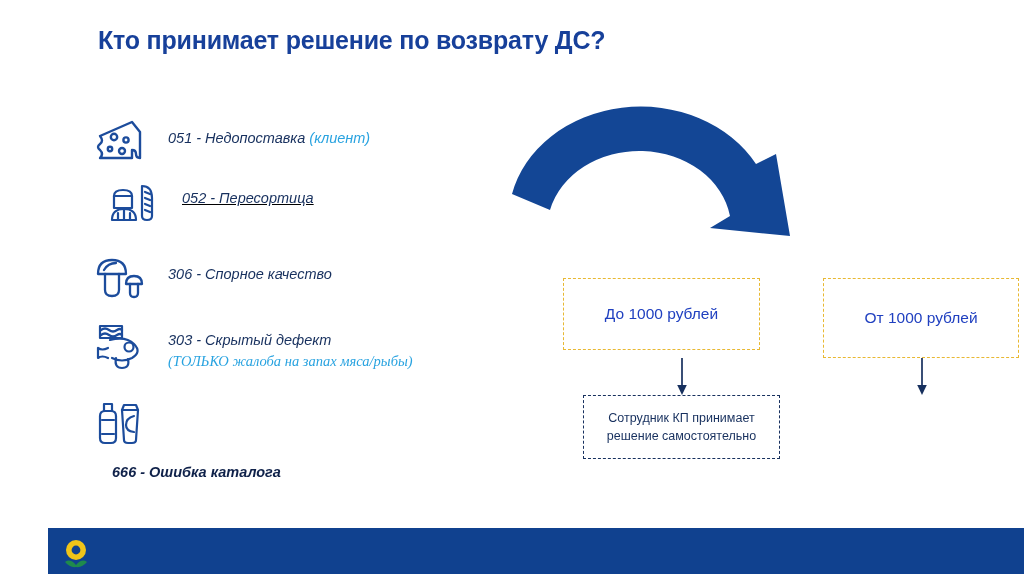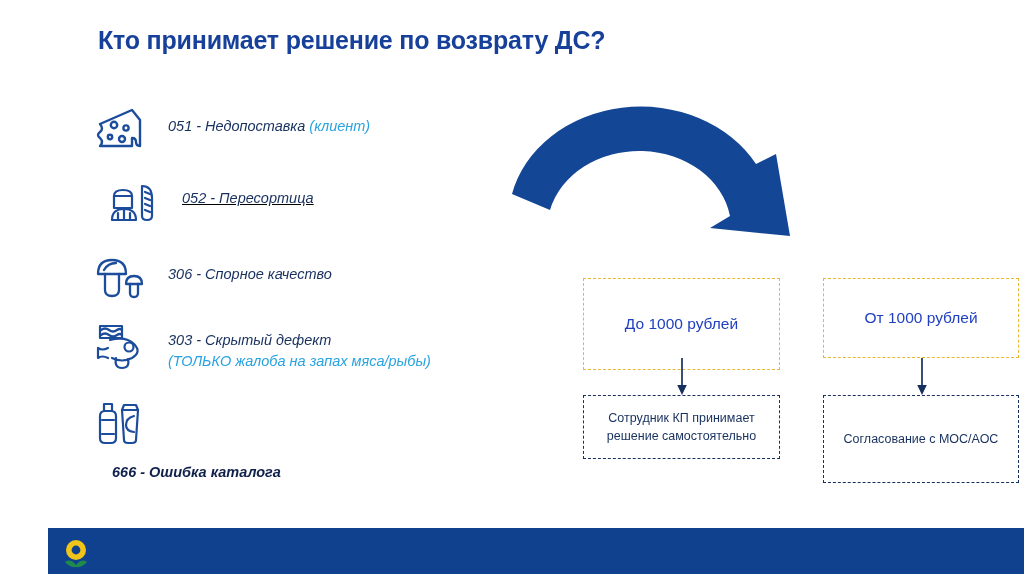--- a/index.html
+++ b/index.html
@@ -29,24 +29,24 @@
   .reason .ico svg{display:block;}
   .reason .txt{padding-left:20px;padding-top:12px;}
   .rline{
     font-size:14.5px;font-style:italic;color:#17305e;
     white-space:nowrap;line-height:1.42;
   }
   .rline.bold{font-weight:bold;color:#10224a;}
   .accent{color:#29a3e0;font-style:italic;}
   .sub{
     font-size:14.5px;font-style:italic;color:#29a3e0;
-    white-space:nowrap;line-height:1.42;
-  }
-
-  .r1{position:absolute;left:0;top:4px;}
+    white-space:nowrap;line-height:1.42;font-family:Liberation Serif, serif;
+  }
+
+  .r1{position:absolute;left:0;top:16px;}
   .r2{position:absolute;left:14px;top:76px;text-decoration:underline;}
   .r3{position:absolute;left:0;top:152px;}
   .r4{position:absolute;left:0;top:218px;}
   .r5{position:absolute;left:0;top:298px;flex-direction:column;}
 
   
   .curve{position:absolute;left:440px;top:88px;}
 
   
   .box{
@@ -61,21 +61,21 @@
     font-size:15.5px;
     background:#fff;
   }
   .box-action{
     border:1.4px dashed #17305e;
     color:#17305e;
     font-size:12.5px;
     line-height:1.45;
     background:#fff;
   }
-  #box-left-amount{left:535px;top:278px;width:197px;height:92px;}
+  #box-left-amount{left:515px;top:278px;width:197px;height:72px;}
   #box-right-amount{left:775px;top:278px;width:196px;height:80px;}
   #box-left-action{left:535px;top:395px;width:197px;height:64px;}
   #box-right-action{left:775px;top:395px;width:196px;height:88px;}
 
   .connector{position:absolute;}
 
   
   .footer{
     position:absolute;left:0;top:528px;width:1024px;height:46px;
     background:#10418f;
@@ -185,21 +185,20 @@
                Z" fill="#134695"></path>
     </svg>
   </div>
 
   <div class="box box-amount" id="box-left-amount">До 1000 рублей</div>
 
   <div class="box box-amount" id="box-right-amount">От 1000 рублей</div>
 
   <div class="box box-action" id="box-left-action">Сотрудник КП принимает решение самостоятельно</div>
 
-  <div class="box box-action" id="box-right-action">Согласование с МОС/АОС</div>
 
   <div class="connector" style="left:626px;top:358px;">
     <svg width="16" height="38" viewBox="0 0 16 38" fill="none">
       <path d="M8 0 L8 28" stroke="#17305e" stroke-width="1.7"></path>
       <path d="M8 37 L3.2 27 L12.8 27 Z" fill="#17305e"></path>
     </svg>
   </div>
 
   <div class="connector" style="left:866px;top:358px;">
     <svg width="16" height="38" viewBox="0 0 16 38" fill="none">

